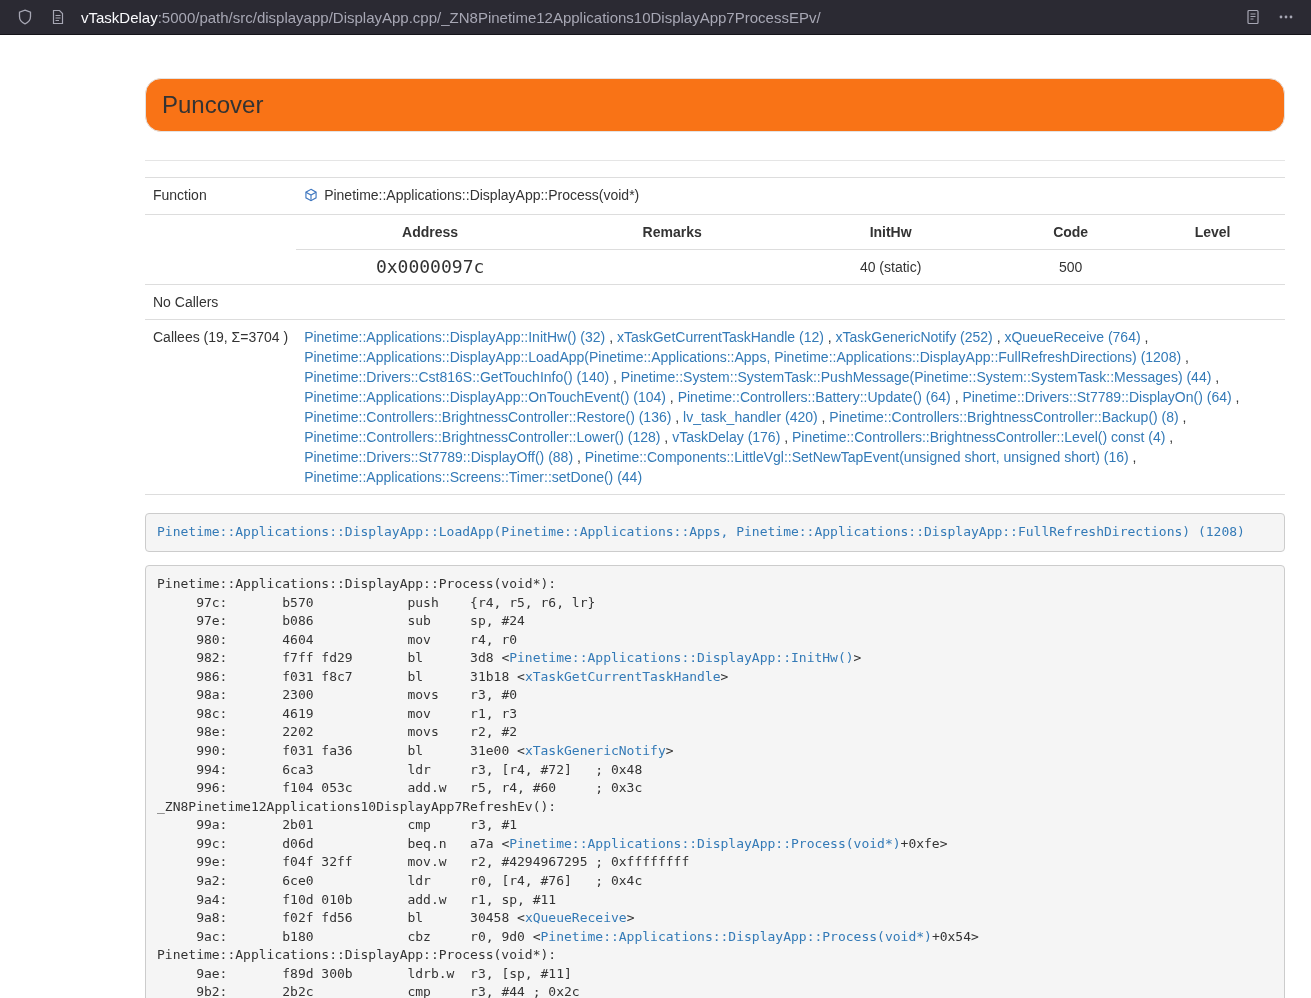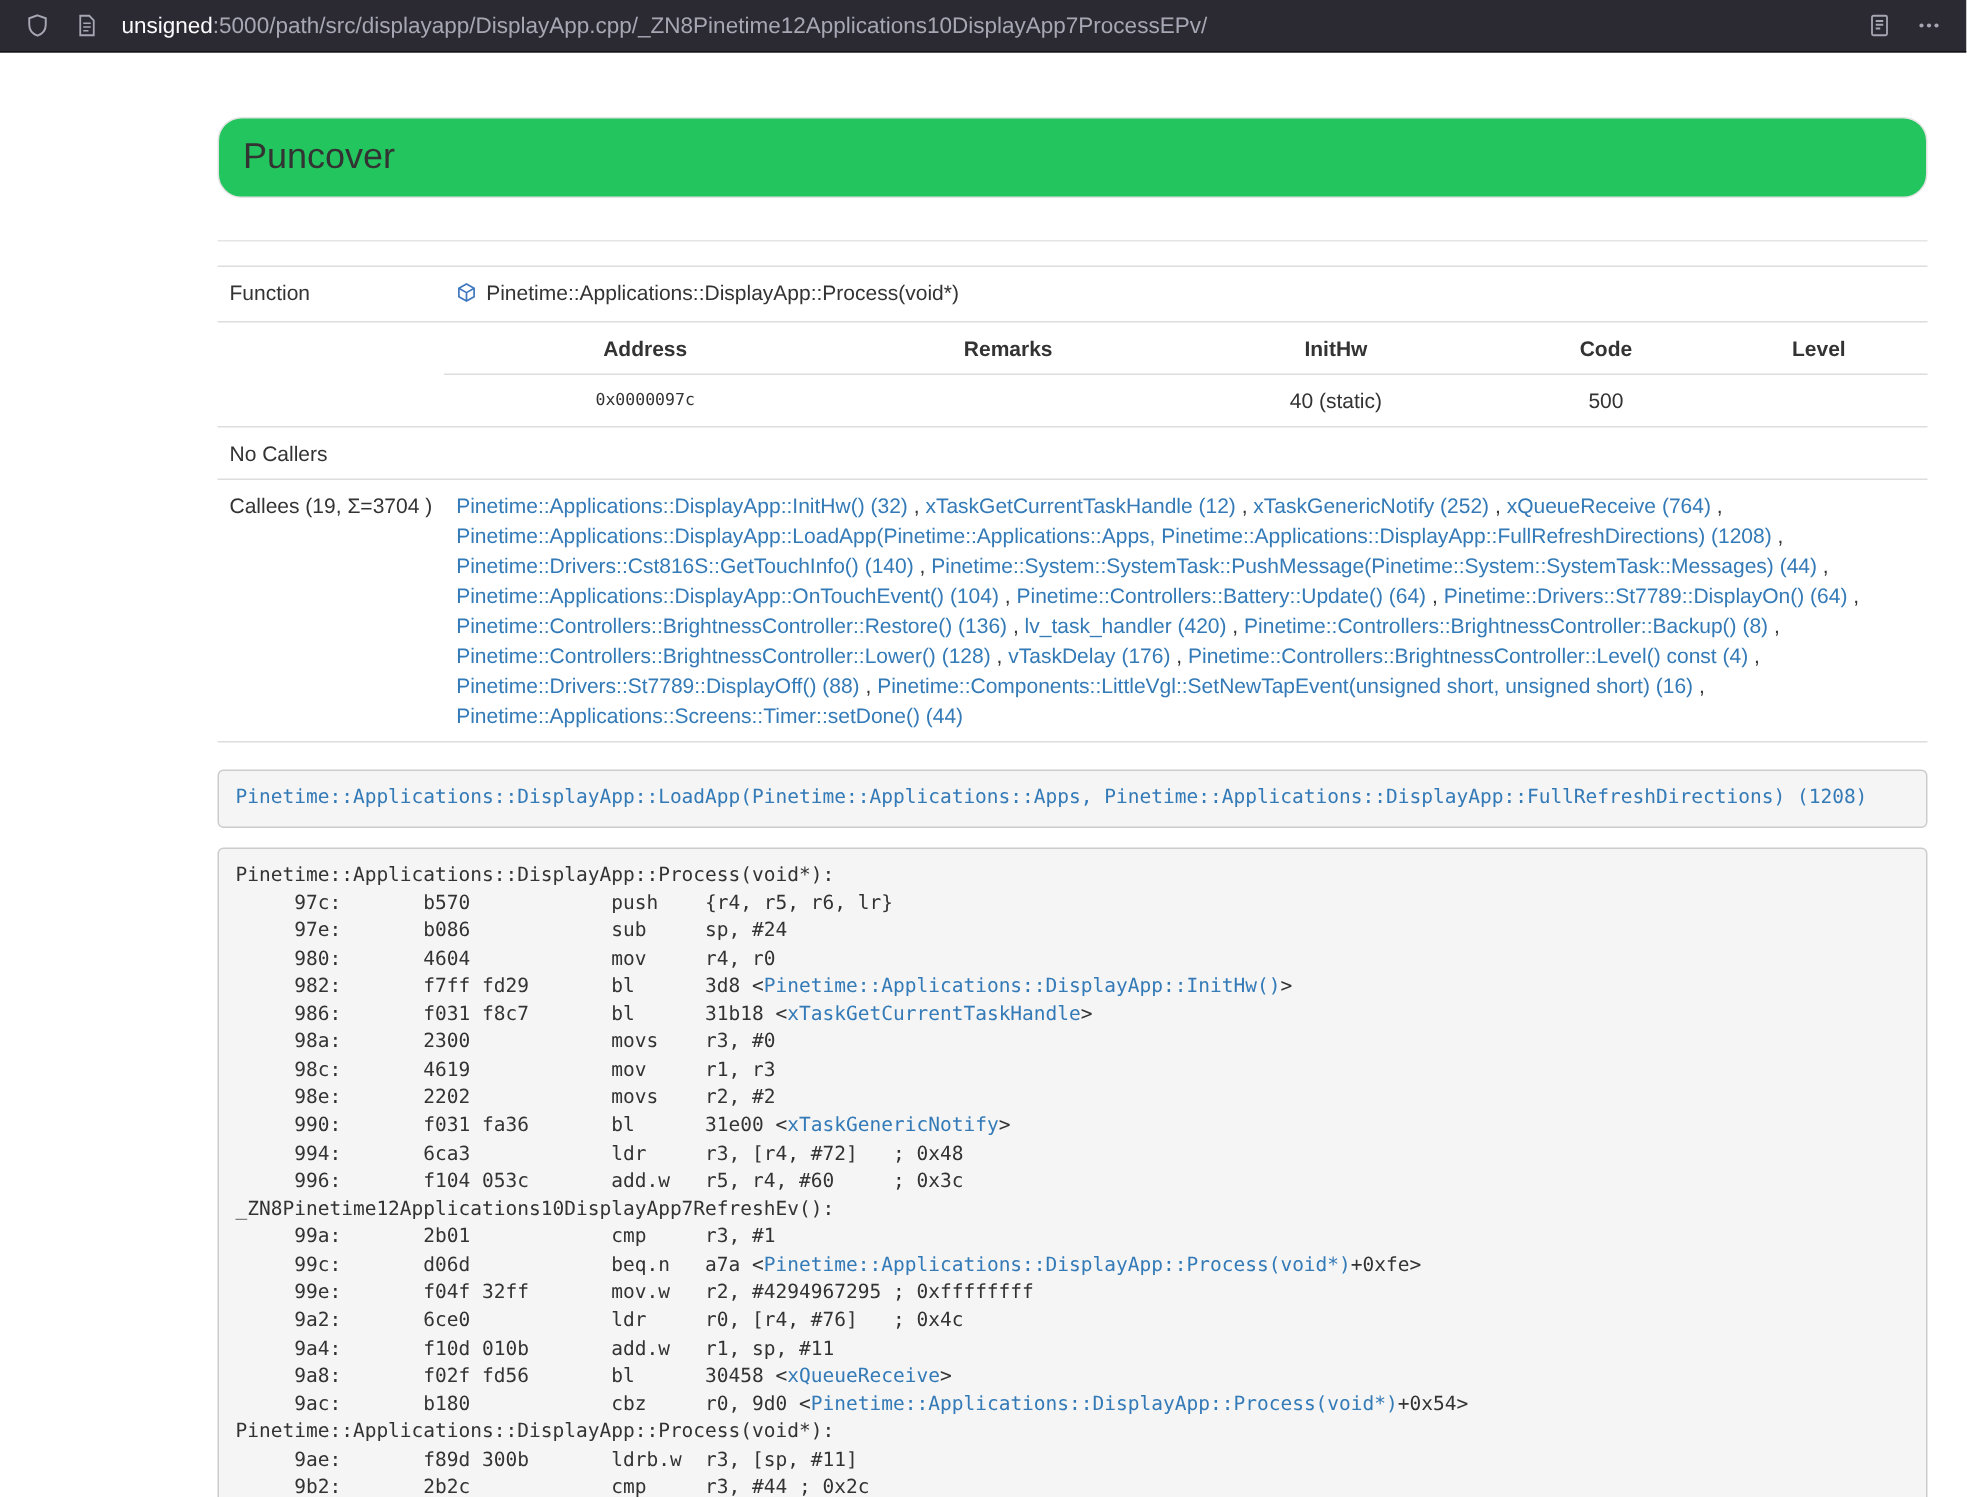--- a/index.html
+++ b/index.html
@@ -10,40 +10,40 @@
   .lnk{color:var(--link)}
 
   
   .chrome{height:35px;background:var(--chrome_bg);display:flex;align-items:center;padding:0 13px;gap:9px;border-bottom:1px solid #15141a}
   .chrome .url{flex:1;font-size:15px;color:var(--chrome_muted);white-space:nowrap;overflow:hidden;margin-left:2px}
   .chrome .url .host{color:var(--chrome_text)}
   .icon-btn{display:flex;align-items:center;justify-content:center;width:24px;height:24px;border-radius:3px;flex:none}
 
   
   .container{width:1140px;margin-left:145px}
-  .well{margin-top:43px;background:#22c55e;border:1px solid #e3e3e3;border-radius:16px;padding:13px 16px}
+  .well{margin-top:43px;background:#f97316;border:1px solid #e3e3e3;border-radius:16px;padding:13px 16px}
   .well h1{margin:0;font-size:24px;font-weight:400;color:#333;line-height:1.1}
   hr{border:0;border-top:1px solid #e5e5e5;margin:28px 0 16px}
 
   .crumbs{font-weight:700;font-size:14px;margin:0 0 10px;line-height:18px}
   .crumbs .sep{color:#777;font-weight:400}
   .crumbs .line-no{color:#333}
 
   table.main{width:100%;border-collapse:collapse;border-bottom:1px solid #ddd}
   .main>tbody>tr>th,.main>tbody>tr>td{border-top:1px solid #ddd;padding:7px 8px;text-align:left;vertical-align:top;line-height:20px}
   .main>tbody>tr>th{font-weight:400;width:145px;white-space:nowrap}
   .main td.nopad{padding:0}
 
   table.inner{width:100%;border-collapse:collapse}
   .inner th,.inner td{padding:7px 8px;text-align:center;line-height:20px;vertical-align:top}
   .inner th{font-weight:700}
   .inner td{border-top:1px solid #ddd}
   .col-address{width:268px}.col-remarks{width:216px}.col-stack{width:221px}.col-code{width:139px}
 
-  .mono{font-family:"DejaVu Sans Mono","Liberation Mono",monospace;font-size:11px}
+  .mono{font-family:"DejaVu Sans Mono","Liberation Mono",monospace;font-size:18px}
   .sym-icon{display:inline-block;vertical-align:-2px;margin-right:6px}
 
   pre.codebox{background:#f5f5f5;border:1px solid #cccccc;border-radius:4px;padding:9px 11px;margin:18px 0 13px;
     font-family:"DejaVu Sans Mono","Liberation Mono",monospace;font-size:13px;line-height:1.42857;color:#333;
     white-space:pre;overflow:hidden;tab-size:8;-moz-tab-size:8}
   pre.asm{margin:0 0 30px}
 </style>
 </head>
 <body>
 
@@ -52,21 +52,21 @@
     <svg width="16" height="16" viewBox="0 0 16 16">
       <path d="M8 1.2 L13.5 3.2 V7.5 C13.5 11.2 11.2 13.6 8 14.8 C4.8 13.6 2.5 11.2 2.5 7.5 V3.2 Z" fill="none" stroke="#a7a7b4" stroke-width="1.3"></path>
     </svg>
   </span>
   <span class="icon-btn">
     <svg width="14" height="16" viewBox="0 0 14 16">
       <path d="M2.5 1.5 h6 l3 3 V14.5 H2.5 Z" fill="none" stroke="#a7a7b4" stroke-width="1.2"></path>
       <path d="M4.5 6.5h5 M4.5 9h5 M4.5 11.5h3.5" stroke="#a7a7b4" stroke-width="1" fill="none"></path>
     </svg>
   </span>
-  <div class="url"><span class="host">unsigned</span><span>:5000/path/src/displayapp/DisplayApp.cpp/_ZN8Pinetime12Applications10DisplayApp7ProcessEPv/</span></div>
+  <div class="url"><span class="host">vTaskDelay</span><span>:5000/path/src/displayapp/DisplayApp.cpp/_ZN8Pinetime12Applications10DisplayApp7ProcessEPv/</span></div>
   <span class="icon-btn">
     <svg width="16" height="16" viewBox="0 0 16 16">
       <rect x="3" y="1.5" width="10" height="13" rx="1" fill="none" stroke="#a7a7b4" stroke-width="1.2"></rect>
       <path d="M5.5 5h5 M5.5 7.5h5 M5.5 10h3" stroke="#a7a7b4" stroke-width="1.2" fill="none"></path>
     </svg>
   </span>
   <span class="icon-btn">
     <svg width="16" height="16" viewBox="0 0 16 16">
       <circle cx="3" cy="8" r="1.4" fill="#a7a7b4"></circle>
         <circle cx="8" cy="8" r="1.4" fill="#a7a7b4"></circle>

